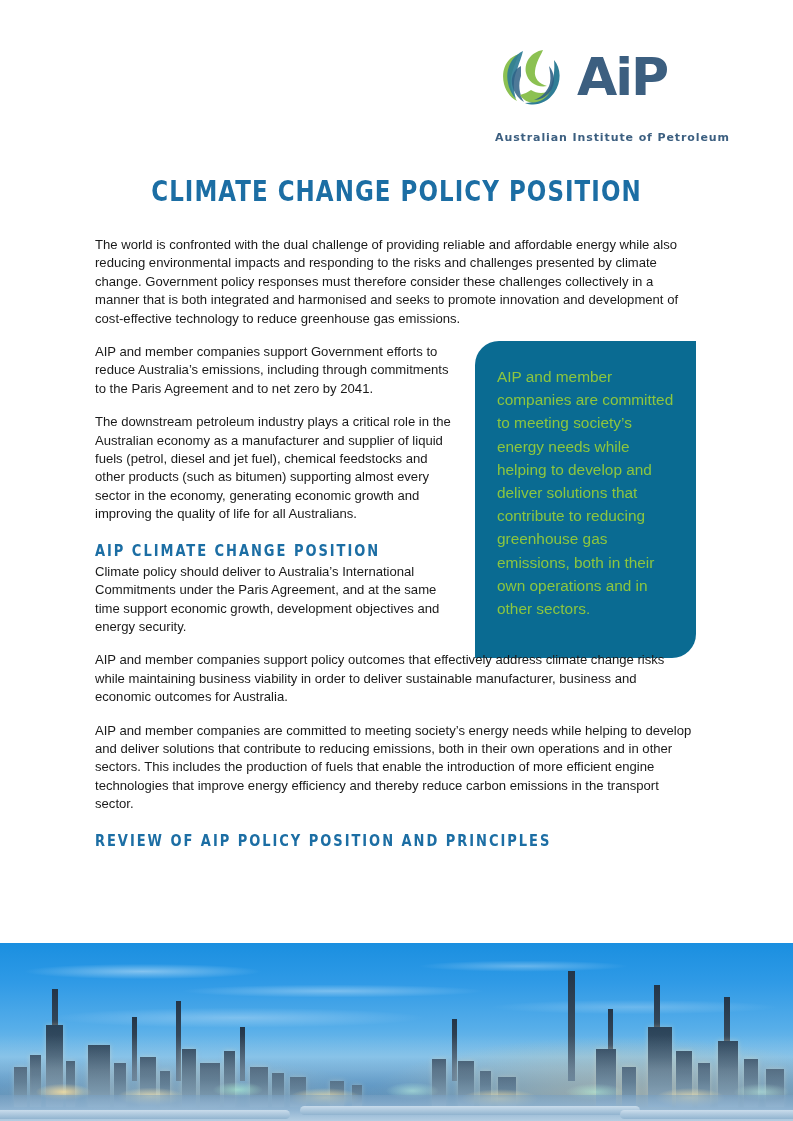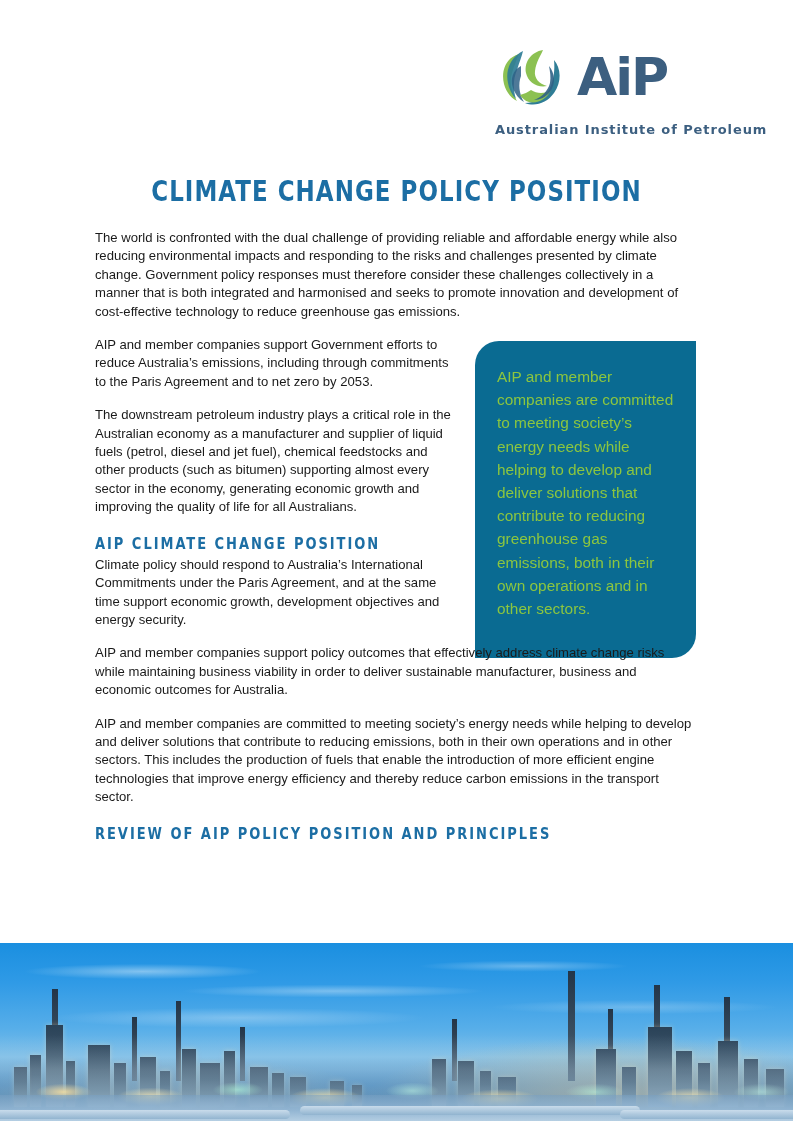--- a/index.html
+++ b/index.html
@@ -46,23 +46,23 @@
     font-family: "DejaVu Sans", sans-serif;
     font-weight: 700;
     font-size: 52px;
     line-height: 52px;
     letter-spacing: -2px;
     color: #3c5f80;
     margin-left: 8px;
     margin-top: -4px;
   }
   .logo-tagline {
-    margin-top: 10px;
+    margin-top: 19px;
     font-family: "DejaVu Sans", sans-serif;
-    font-size: 13px;
+    font-size: 11px;
     font-weight: 700;
     letter-spacing: 0.9px;
     color: #3c5f80;
     white-space: nowrap;
     text-align: center;
     width: 200px;
     margin-left: -2px;
   }
 
   
@@ -78,21 +78,21 @@
     letter-spacing: 1.2px;
     color: #1c6ea4;
     text-transform: uppercase;
     transform: scaleX(0.88);
     transform-origin: center top;
   }
 
   
   .content {
     position: absolute;
-    top: 229px;
+    top: 236px;
     left: 95px;
     width: 601px;
   }
   p.body {
     margin: 0 0 15px 0;
     font-family: "Liberation Sans", sans-serif;
     font-size: 13.1px;
     line-height: 18.4px;
     color: #1a1a1a;
     text-align: left;
@@ -235,27 +235,27 @@
 
   <div class="doc-title">CLIMATE CHANGE POLICY POSITION</div>
 
   <div class="pullquote">
     <div class="pq-text">AIP and member companies are committed to meeting society’s energy needs while helping to develop and deliver solutions that contribute to reducing greenhouse gas emissions, both in their own operations and in other sectors.</div>
   </div>
 
   <div class="content">
     <p class="body">The world is confronted with the dual challenge of providing reliable and affordable energy while also reducing environmental impacts and responding to the risks and challenges presented by climate change.  Government policy responses must therefore consider these challenges collectively in a manner that is both integrated and harmonised and seeks to promote innovation and development of cost-effective technology to reduce greenhouse gas emissions.</p>
 
-    <p class="body narrow">AIP and member companies support Government efforts to reduce Australia’s emissions, including through commitments to the Paris Agreement and to net zero by 2053.</p>
+    <p class="body narrow">AIP and member companies support Government efforts to reduce Australia’s emissions, including through commitments to the Paris Agreement and to net zero by 2041.</p>
 
     <p class="body narrow">The downstream petroleum industry plays a critical role in the Australian economy as a manufacturer and supplier of liquid fuels (petrol, diesel and jet fuel), chemical feedstocks and other products (such as bitumen) supporting almost every sector in the economy, generating economic growth and improving the quality of life for all Australians.</p>
 
     <h2 class="section">AIP CLIMATE CHANGE POSITION</h2>
 
-    <p class="body narrow">Climate policy should respond to Australia’s International Commitments under the Paris Agreement, and at the same time support economic growth, development objectives and energy security.</p>
+    <p class="body narrow">Climate policy should deliver to Australia’s International Commitments under the Paris Agreement, and at the same time support economic growth, development objectives and energy security.</p>
 
     <p class="body">AIP and member companies support policy outcomes that effectively address climate change risks while maintaining business viability in order to deliver sustainable manufacturer, business and economic outcomes for Australia.</p>
 
     <p class="body">AIP and member companies are committed to meeting society’s energy needs while helping to develop and deliver solutions that contribute to reducing emissions, both in their own operations and in other sectors.  This includes the production of fuels that enable the introduction of more efficient engine technologies that improve energy efficiency and thereby reduce carbon emissions in the transport sector.</p>
 
     <h2 class="section">REVIEW OF AIP POLICY POSITION AND PRINCIPLES</h2>
 
   </div>
 
   <div class="photo">

